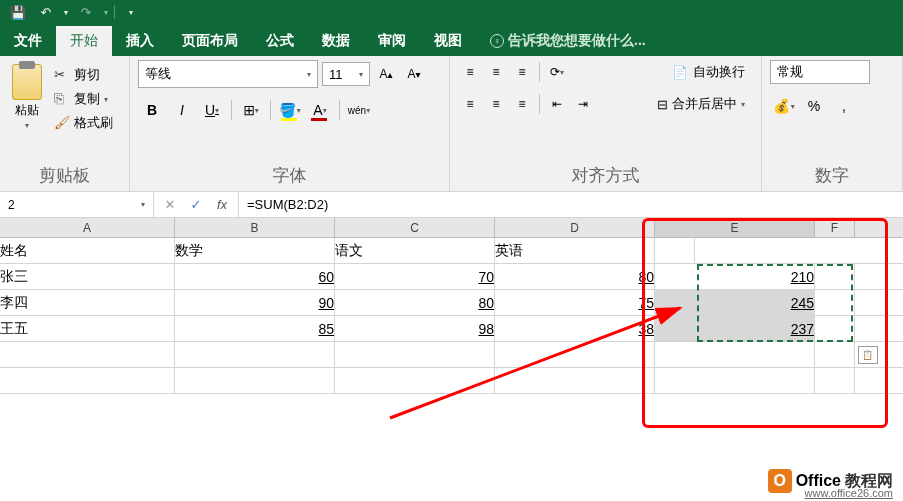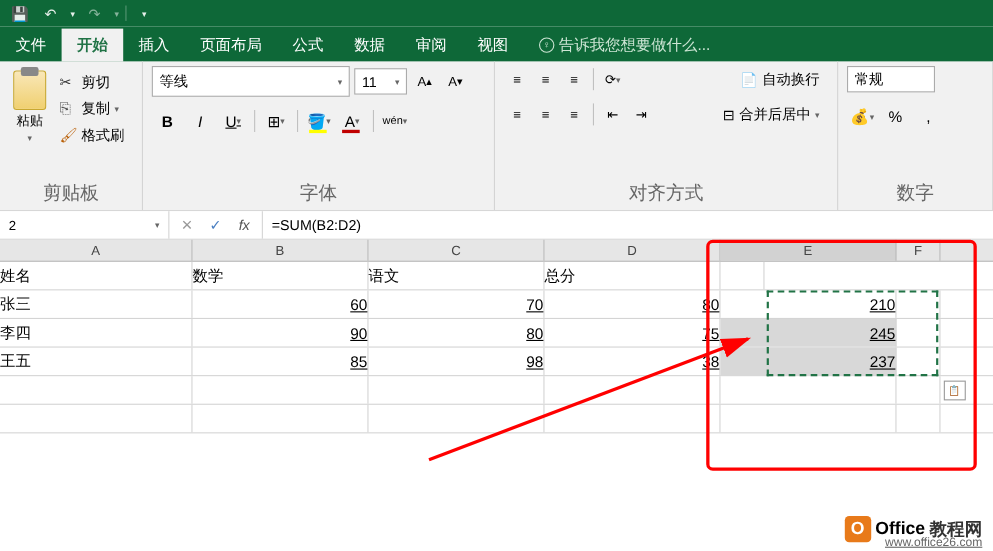--- a/index.html
+++ b/index.html
@@ -3,22 +3,22 @@
   <meta charset="utf-8">
   <style>
     * { box-sizing: border-box; margin: 0; padding: 0; }
     body { font-family: 'Microsoft YaHei', sans-serif; font-size: 12px; background: #fff; width: 903px; height: 501px; overflow: hidden; position: relative; }
     
     .titlebar { background: #0e6838; height: 24px; display: flex; align-items: center; padding: 0 4px; }
     .titlebar .icon-btn { width: 28px; height: 20px; display: flex; align-items: center; justify-content: center; color: #fff; opacity: 0.9; font-size: 13px; }
     .titlebar .sep { width: 1px; height: 14px; background: rgba(255,255,255,0.3); margin: 0 2px; }
     
     .tabs { background: #0e6838; height: 32px; display: flex; align-items: flex-end; padding: 0; }
-    .tab { padding: 6px 14px; color: #fff; font-size: 14px; cursor: pointer; }
-    .tab.active { background: #f1f1f1; color: #217346; font-weight: bold; }
+    .tab { padding: 6px 14px; color: #fff; font-size: 14px; cursor: pointer; font-weight: bold; }
+    .tab.active { background: #f1f1f1; color: #217346; font-weight: normal; }
     .tab.help { color: #cde5d4; display: flex; align-items: center; gap: 4px; }
     .help-icon { width: 14px; height: 14px; border: 1px solid #cde5d4; border-radius: 50%; display: inline-flex; align-items: center; justify-content: center; font-size: 9px; }
     
     .ribbon { background: #f1f1f1; height: 136px; border-bottom: 1px solid #d4d4d4; display: flex; }
     .ribbon-group { border-right: 1px solid #d4d4d4; padding: 4px 8px 2px; display: flex; flex-direction: column; justify-content: space-between; }
     .ribbon-group-content { display: flex; gap: 4px; }
     .ribbon-group-label { text-align: center; font-size: 17px; color: #666; padding: 2px 0; }
     
     .clipboard-group { width: 130px; }
     .paste-btn { display: flex; flex-direction: column; align-items: center; gap: 2px; padding: 4px; }
@@ -49,21 +49,21 @@
     .fill-yellow { background: #ffff00; }
     
     .align-group { width: 312px; }
     .align-row1, .align-row2 { display: flex; gap: 2px; align-items: center; }
     .align-row1 { margin-bottom: 8px; }
     .align-btn { width: 24px; height: 24px; display: flex; align-items: center; justify-content: center; }
     .align-large { display: flex; align-items: center; gap: 4px; padding: 2px 8px; font-size: 13px; }
     
     .number-group { flex: 1; }
     .num-row1 { display: flex; gap: 4px; margin-bottom: 8px; }
-    .num-format { width: 80px; height: 24px; border: 1px solid #ababab; background: #fff; padding: 2px 6px; font-size: 13px; display: flex; align-items: center; }
+    .num-format { width: 100px; height: 24px; border: 1px solid #ababab; background: #fff; padding: 2px 6px; font-size: 13px; display: flex; align-items: center; }
     .num-row2 { display: flex; gap: 2px; }
     
     .formula-bar { height: 26px; display: flex; align-items: center; border-bottom: 1px solid #d4d4d4; background: #fff; }
     .cell-ref { width: 154px; border-right: 1px solid #d4d4d4; padding: 2px 8px; height: 100%; display: flex; align-items: center; justify-content: space-between; }
     .fb-btns { display: flex; align-items: center; padding: 0 4px; gap: 2px; border-right: 1px solid #d4d4d4; height: 100%; }
     .fb-btn { width: 24px; height: 20px; display: flex; align-items: center; justify-content: center; color: #999; font-size: 13px; }
     .fb-btn.fx { font-style: italic; color: #555; }
     .fb-btn.check { color: #4a7fc1; }
     .formula-input { flex: 1; padding: 2px 8px; font-size: 13px; }
     
@@ -248,21 +248,21 @@
     <div class="col-header col-c">C</div>
     <div class="col-header col-d">D</div>
     <div class="col-header col-e selected">E</div>
     <div class="col-header col-f">F</div>
   </div>
 
   <div class="data-row">
     <div class="cell col-a">姓名</div>
     <div class="cell col-b">数学</div>
     <div class="cell col-c">语文</div>
-    <div class="cell col-e">总分</div>
+    <div class="cell col-d">英语</div>
     <div class="cell col-f"></div>
   </div>
 
   <div class="data-row">
     <div class="cell col-a">张三</div>
     <div class="cell col-b right">60</div>
     <div class="cell col-c right">70</div>
     <div class="cell col-d right">80</div>
     <div class="cell col-e right">210</div>
     <div class="cell col-f"></div>

